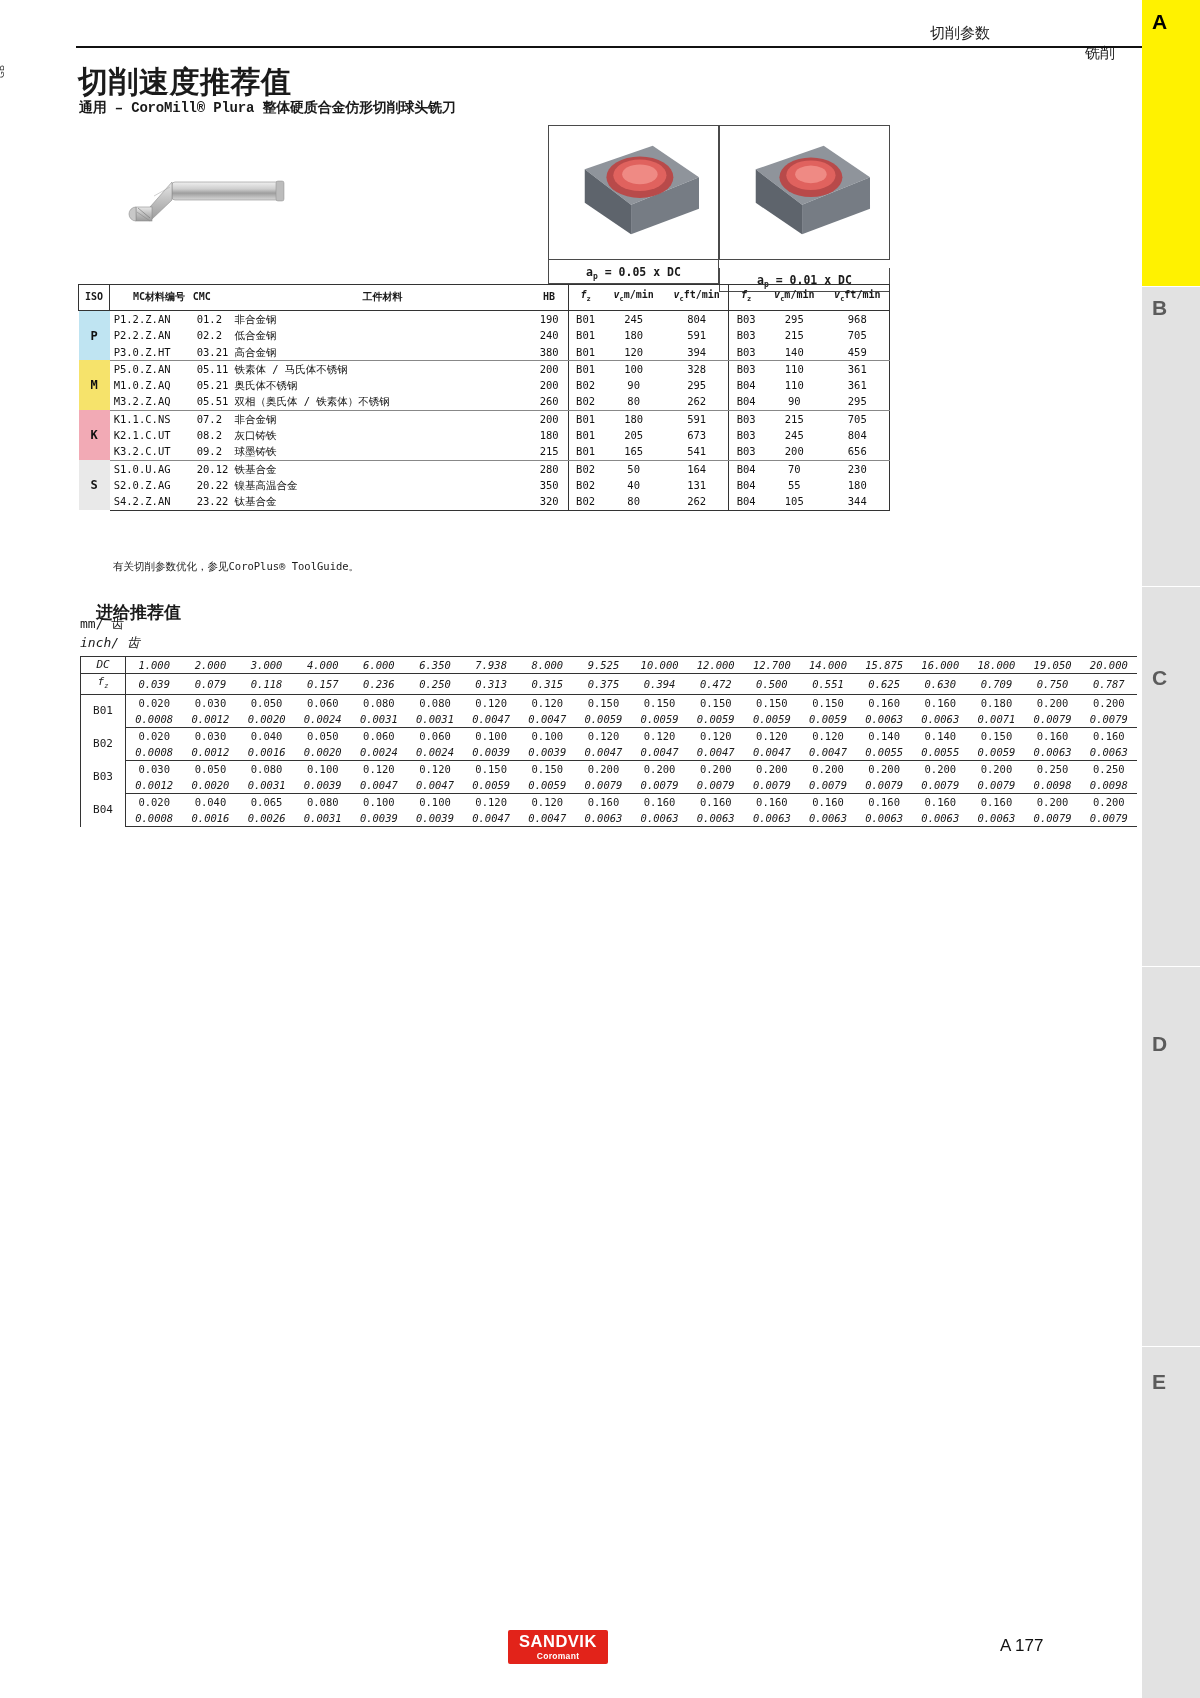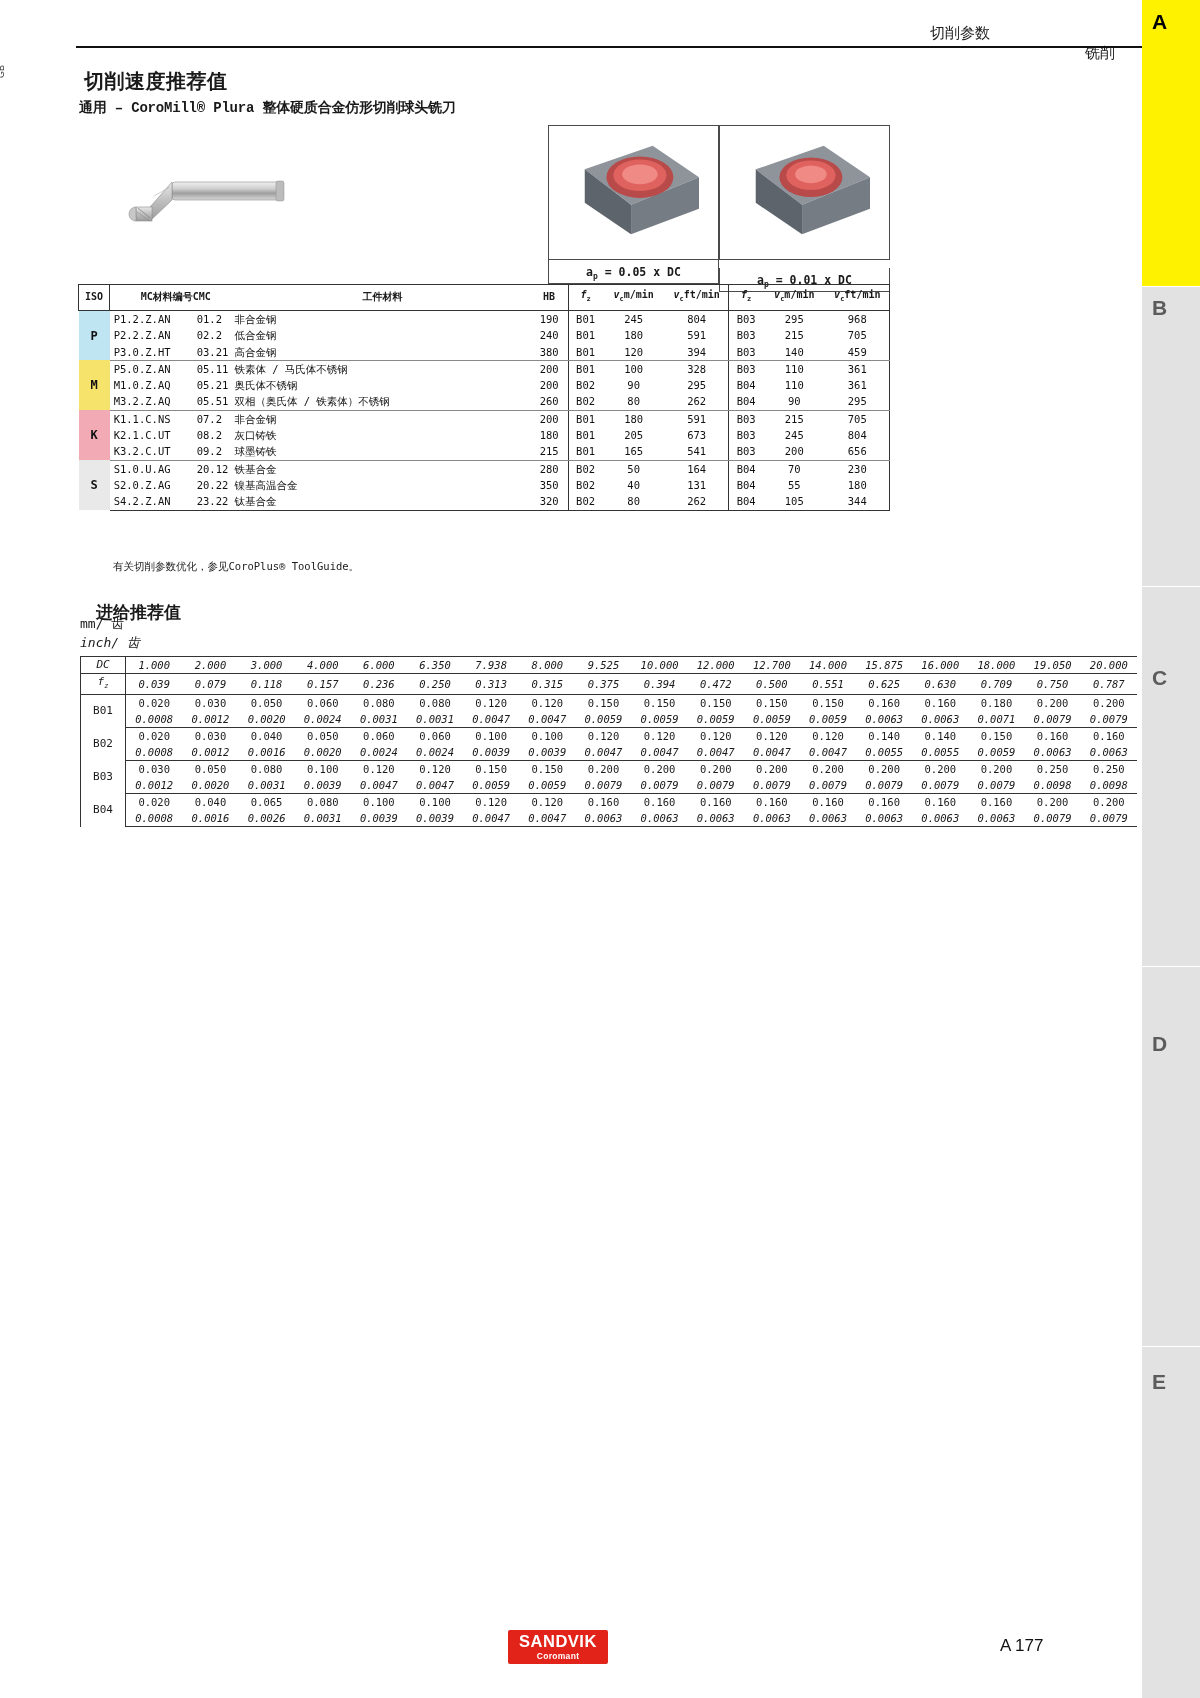--- a/index.html
+++ b/index.html
@@ -88,22 +88,22 @@
     color: #333;
     transform: rotate(-90deg);
     transform-origin: left top;
     white-space: nowrap;
   }
 
   h1.title {
     position: absolute;
     left: 78px;
     top: 62px;
-    margin: 6px;
-    font-size: 20px;
+    margin: 0;
+    font-size: 30px;
     font-weight: bold;
     letter-spacing: 0.5px;
   }
   .subtitle {
     position: absolute;
     left: 79px;
     top: 99px;
     font-size: 14px;
     font-weight: bold;
     font-family: Liberation Mono, monospace;
@@ -366,21 +366,21 @@
     <span>a<sub>p</sub> = 0.05 x DC</span>
   </div>
   <div class="ap-cap two">
     <span>a<sub>p</sub> = 0.01 x DC</span>
   </div>
 
   <table class="speed-table">
     <thead>
       <tr>
         <th style="width:32px;" class="vline">ISO</th>
-        <th style="width:70px; text-align:right; padding-left:15px;" class="vline">MC材料编号</th>
+        <th style="width:70px; text-align:center; padding-left:15px;" class="vline">MC材料编号</th>
         <th style="width:38px; text-align:left;">CMC</th>
         <th style="width:318px; text-align:center; padding-left:4px;">工件材料</th>
         <th style="width:40px;">HB</th>
         <th style="width:36px;" class="vline"><i>f</i><sub style="font-size:7px;">z</sub></th>
         <th style="width:66px;"><i>v</i><sub style="font-size:7px;">c</sub>m/min</th>
         <th style="width:66px;"><i>v</i><sub style="font-size:7px;">c</sub>ft/min</th>
         <th style="width:36px;" class="vline"><i>f</i><sub style="font-size:7px;">z</sub></th>
         <th style="width:66px;"><i>v</i><sub style="font-size:7px;">c</sub>m/min</th>
         <th style="width:66px;" class="vline-r"><i>v</i><sub style="font-size:7px;">c</sub>ft/min</th>
       </tr>

